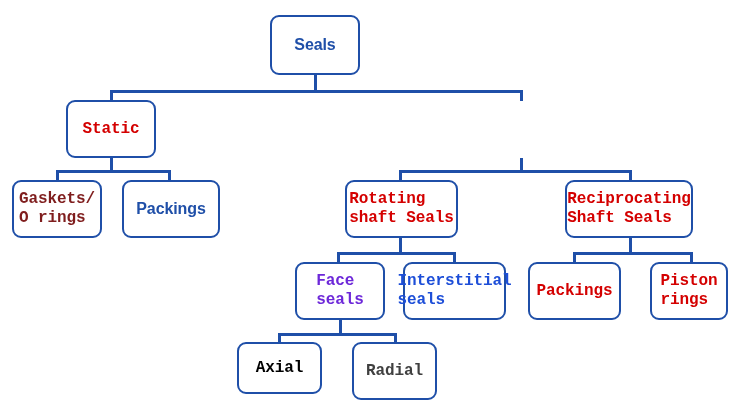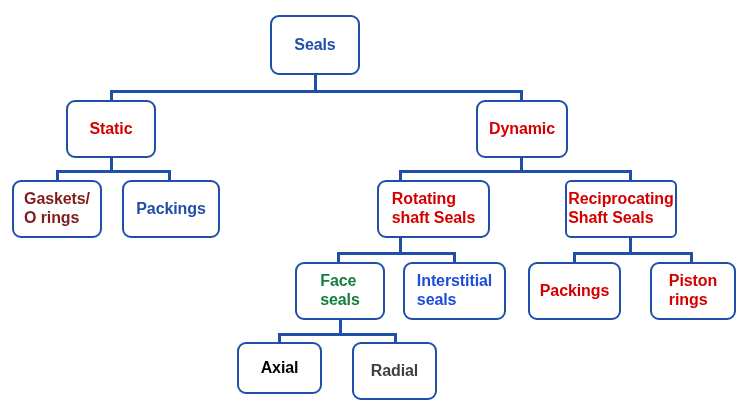--- a/index.html
+++ b/index.html
@@ -25,21 +25,21 @@
     align-items: center;
     justify-content: center;
     text-align: left;
     font-weight: bold;
     font-size: 16px;
     line-height: 1.18;
     letter-spacing: -0.1px;
     white-space: pre-line;
     z-index: 2;
   }
-  .node.red  { color: #D40000; }
+  .node.red  { color: #D40000; font-family: Liberation Mono, monospace; }
   .node.blue { color: #1F4FA8; }
 
   .edge {
     position: absolute;
     background: #1F4FA8;
     z-index: 1;
   }
   .edge.v { width: 2.5px; }
   .edge.h { height: 2.5px; }
 </style>
@@ -66,30 +66,29 @@
     <div class="edge v" style="left: 629px; top: 238px; height: 15px; background: rgb(31, 79, 168);"></div>
     <div class="edge h" style="left: 573px; top: 252px; width: 119px; background: rgb(31, 79, 168);"></div>
     <div class="edge v" style="left: 573px; top: 252px; height: 11px; background: rgb(31, 79, 168);"></div>
     <div class="edge v" style="left: 690px; top: 252px; height: 11px; background: rgb(31, 79, 168);"></div>
     <div class="edge v" style="left: 339px; top: 320px; height: 14px; background: rgb(31, 79, 168);"></div>
     <div class="edge h" style="left: 278px; top: 333px; width: 118px; background: rgb(31, 79, 168);"></div>
     <div class="edge v" style="left: 278px; top: 333px; height: 11px; background: rgb(31, 79, 168);"></div>
     <div class="edge v" style="left: 394px; top: 333px; height: 11px; background: rgb(31, 79, 168);"></div>
     <div class="node blue" style="left: 270px; top: 15px; width: 90px; height: 60px; border-color: rgb(31, 79, 168); color: rgb(31, 79, 168);">Seals</div>
     <div class="node red" style="left: 66px; top: 100px; width: 90px; height: 58px; border-color: rgb(31, 79, 168); color: rgb(212, 0, 0);">Static</div>
-    <div class="node red" style="left: 476px; top: 100px; width: 92px; height: 58px; border-color: rgb(31, 79, 168); color: rgb(212, 0, 0);">Dynamic</div>
     <div class="node red" style="left: 12px; top: 180px; width: 90px; height: 58px; border-color: rgb(31, 79, 168); color: #7f1d1d;">Gaskets/
 O rings</div>
     <div class="node blue" style="left: 122px; top: 180px; width: 98px; height: 58px; border-color: rgb(31, 79, 168); color: rgb(31, 79, 168);">Packings</div>
-    <div class="node red" style="left: 345px; top: 180px; width: 113px; height: 58px; border-color: rgb(31, 79, 168); color: rgb(212, 0, 0); margin-left: 32px;">Rotating
+    <div class="node red" style="left: 345px; top: 180px; width: 113px; height: 58px; border-color: rgb(31, 79, 168); color: rgb(212, 0, 0);">Rotating
 shaft Seals</div>
-    <div class="node red" style="left: 565px; top: 180px; width: 112px; height: 58px; border-color: rgb(31, 79, 168); color: rgb(212, 0, 0); border-radius: 6px;">Reciprocating
+    <div class="node red" style="left: 565px; top: 180px; width: 128px; height: 58px; border-color: rgb(31, 79, 168); color: rgb(212, 0, 0);">Reciprocating
 Shaft Seals</div>
-    <div class="node red" style="left: 295px; top: 262px; width: 90px; height: 58px; border-color: rgb(31, 79, 168); color: #15803d;">Face
+    <div class="node red" style="left: 295px; top: 262px; width: 90px; height: 58px; border-color: rgb(31, 79, 168); color: #6d28d9;">Face
 seals</div>
     <div class="node red" style="left: 403px; top: 262px; width: 103px; height: 58px; border-color: rgb(31, 79, 168); color: #1d4ed8;">Interstitial
 seals</div>
     <div class="node red" style="left: 528px; top: 262px; width: 93px; height: 58px; border-color: rgb(31, 79, 168); color: rgb(212, 0, 0);">Packings</div>
-    <div class="node red" style="left: 650px; top: 262px; width: 86px; height: 58px; border-color: rgb(31, 79, 168); color: rgb(212, 0, 0);">Piston
+    <div class="node red" style="left: 650px; top: 262px; width: 78px; height: 58px; border-color: rgb(31, 79, 168); color: rgb(212, 0, 0);">Piston
 rings</div>
     <div class="node red" style="left: 237px; top: 342px; width: 85px; height: 52px; border-color: rgb(31, 79, 168); color: #000000;">Axial</div>
     <div class="node red" style="left: 352px; top: 342px; width: 85px; height: 58px; border-color: rgb(31, 79, 168); color: #404040;">Radial</div>
   </div>
 
 </body></html>

